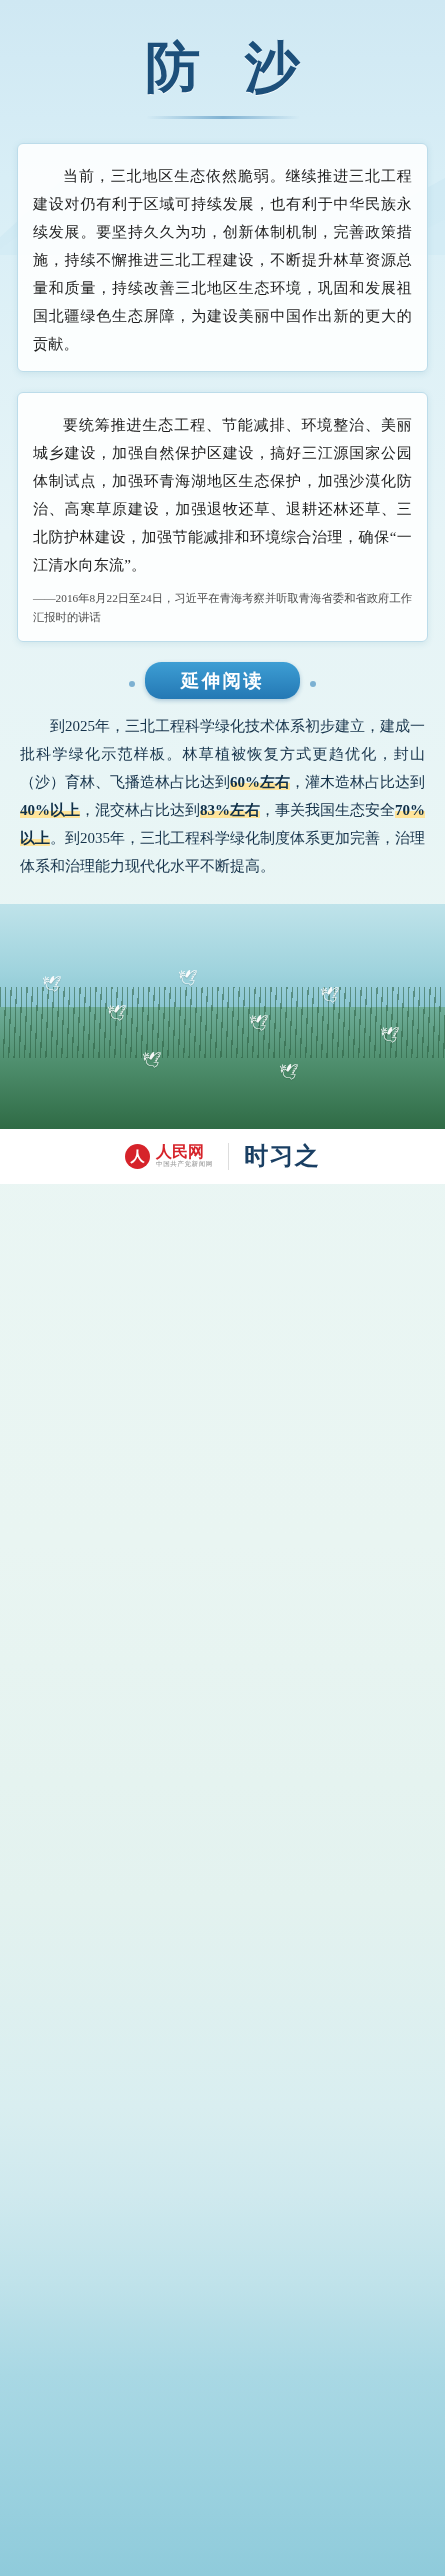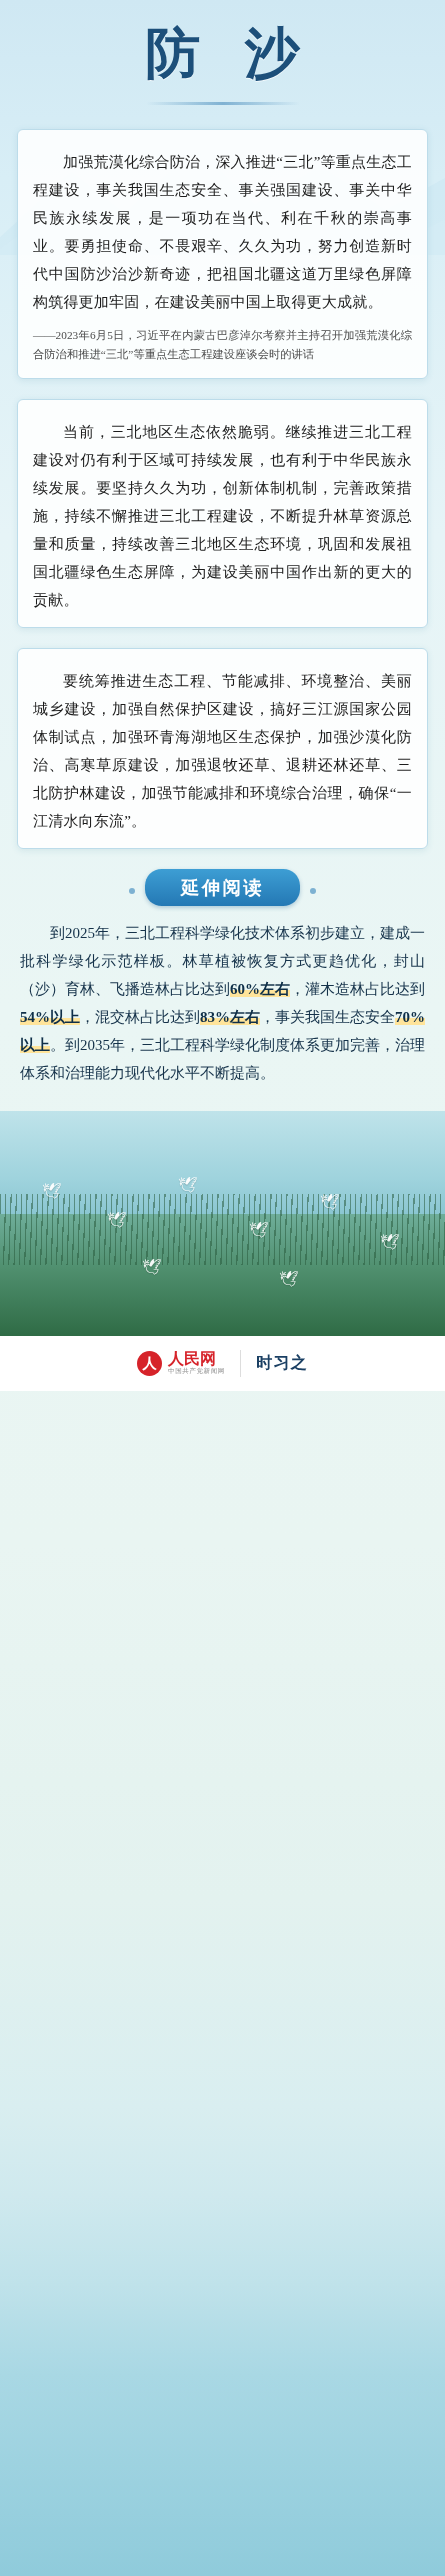--- a/index.html
+++ b/index.html
@@ -34,21 +34,21 @@
     height: 154px;
     opacity: .45;
     pointer-events: none;
   }
   .mtn.top { top: 101px; }
   .mtn svg { width: 100%; height: 100%; display: block; }
 
   
   .title-wrap {
     position: relative;
-    padding-top: 17px;
+    padding-top: 31px;
     text-align: center;
     z-index: 3;
   }
   .title {
     font-family: "Liberation Serif", serif;
     font-weight: bold;
     font-size: 55px;
     letter-spacing: 15.4px;
     color: #1c4f7a;
     text-shadow: 0 1.2px 0 rgba(255,255,255,.7);
@@ -197,21 +197,21 @@
     font-size: 16px; font-weight: bold; color: #d6232a;
     line-height: 1.05;
   }
   .logo-text-sub {
     font-family: "Liberation Sans", sans-serif;
     font-size: 6.5px; color: #8a8a8a; letter-spacing: 0.6px;
   }
   .divider-v { width: 0.6px; height: 27px; background: #dddddd; }
   .brand-right {
     font-family: Liberation Sans, sans-serif;
-    font-size: 16px; font-weight: bold; color: #1a3f63;
+    font-size: 24px; font-weight: bold; color: #1a3f63;
     letter-spacing: 1.2px;
   }
 </style>
 </head>
 <body>
 
 <div class="page">
 
   <div class="mtn top">
     <svg viewBox="0 0 750 260" preserveAspectRatio="none">
@@ -220,45 +220,42 @@
     </svg>
   </div>
 
   <div class="title-wrap">
     <div class="title">防 沙</div>
     <div class="title-underline"></div>
   </div>
 
   <div class="cards">
 
-    <div class="card">
-      <div class="card-body">加强荒漠化综合防治，深入推进“三北”等重点生态工程建设，事关我国生态安全、事关强国建设、事关中华民族永续发展，是一项功在当代、利在千秋的崇高事业。要勇担使命、不畏艰辛、久久为功，努力创造新时代中国防沙治沙新奇迹，把祖国北疆这道万里绿色屏障构筑得更加牢固，在建设美丽中国上取得更大成就。</div>
-      <div class="card-src">——2023年6月5日，习近平在内蒙古巴彦淖尔考察并主持召开加强荒漠化综合防治和推进“三北”等重点生态工程建设座谈会时的讲话</div>
-    </div>
 
 
     <div class="card">
       <div class="card-body">当前，三北地区生态依然脆弱。继续推进三北工程建设对仍有利于区域可持续发展，也有利于中华民族永续发展。要坚持久久为功，创新体制机制，完善政策措施，持续不懈推进三北工程建设，不断提升林草资源总量和质量，持续改善三北地区生态环境，巩固和发展祖国北疆绿色生态屏障，为建设美丽中国作出新的更大的贡献。</div>
     </div>
 
     <div class="card">
       <div class="card-body">要统筹推进生态工程、节能减排、环境整治、美丽城乡建设，加强自然保护区建设，搞好三江源国家公园体制试点，加强环青海湖地区生态保护，加强沙漠化防治、高寒草原建设，加强退牧还草、退耕还林还草、三北防护林建设，加强节能减排和环境综合治理，确保“一江清水向东流”。</div>
+      <div class="card-src">——2016年8月22日至24日，习近平在青海考察并听取青海省委和省政府工作汇报时的讲话</div>
     </div>
 
   </div>
 
   <div class="tag-wrap">
     <span class="dot"></span>
     <span class="tag">延伸阅读</span>
     <span class="dot"></span>
   </div>
 
   <div class="reading">
     <p>
-      <span>到2025年，三北工程科学绿化技术体系初步建立，建成一批科学绿化示范样板。林草植被恢复方式更趋优化，封山（沙）育林、飞播造林占比达到</span><span class="hl">60%左右</span><span>，灌木造林占比达到</span><span class="hl">54%以上</span><span>，混交林占比达到</span><span class="hl">83%左右</span><span>，事关我国生态安全</span><span class="hl">70%以上</span><span>。到2035年，三北工程科学绿化制度体系更加完善，治理体系和治理能力现代化水平不断提高。</span>
+      <span>到2025年，三北工程科学绿化技术体系初步建立，建成一批科学绿化示范样板。林草植被恢复方式更趋优化，封山（沙）育林、飞播造林占比达到</span><span class="hl">60%左右</span><span>，灌木造林占比达到</span><span class="hl">40%以上</span><span>，混交林占比达到</span><span class="hl">83%左右</span><span>，事关我国生态安全</span><span class="hl">70%以上</span><span>。到2035年，三北工程科学绿化制度体系更加完善，治理体系和治理能力现代化水平不断提高。</span>
     </p>
   </div>
 
   <div class="photo">
     <div class="water"></div>
     <div class="reeds"></div>
     <span class="bird" style="left:42px; top:71px;">🕊</span>
     <span class="bird" style="left:107px; top:100px;">🕊</span>
     <span class="bird" style="left:178px; top:65px;">🕊</span>
     <span class="bird" style="left:249px; top:110px;">🕊</span>

